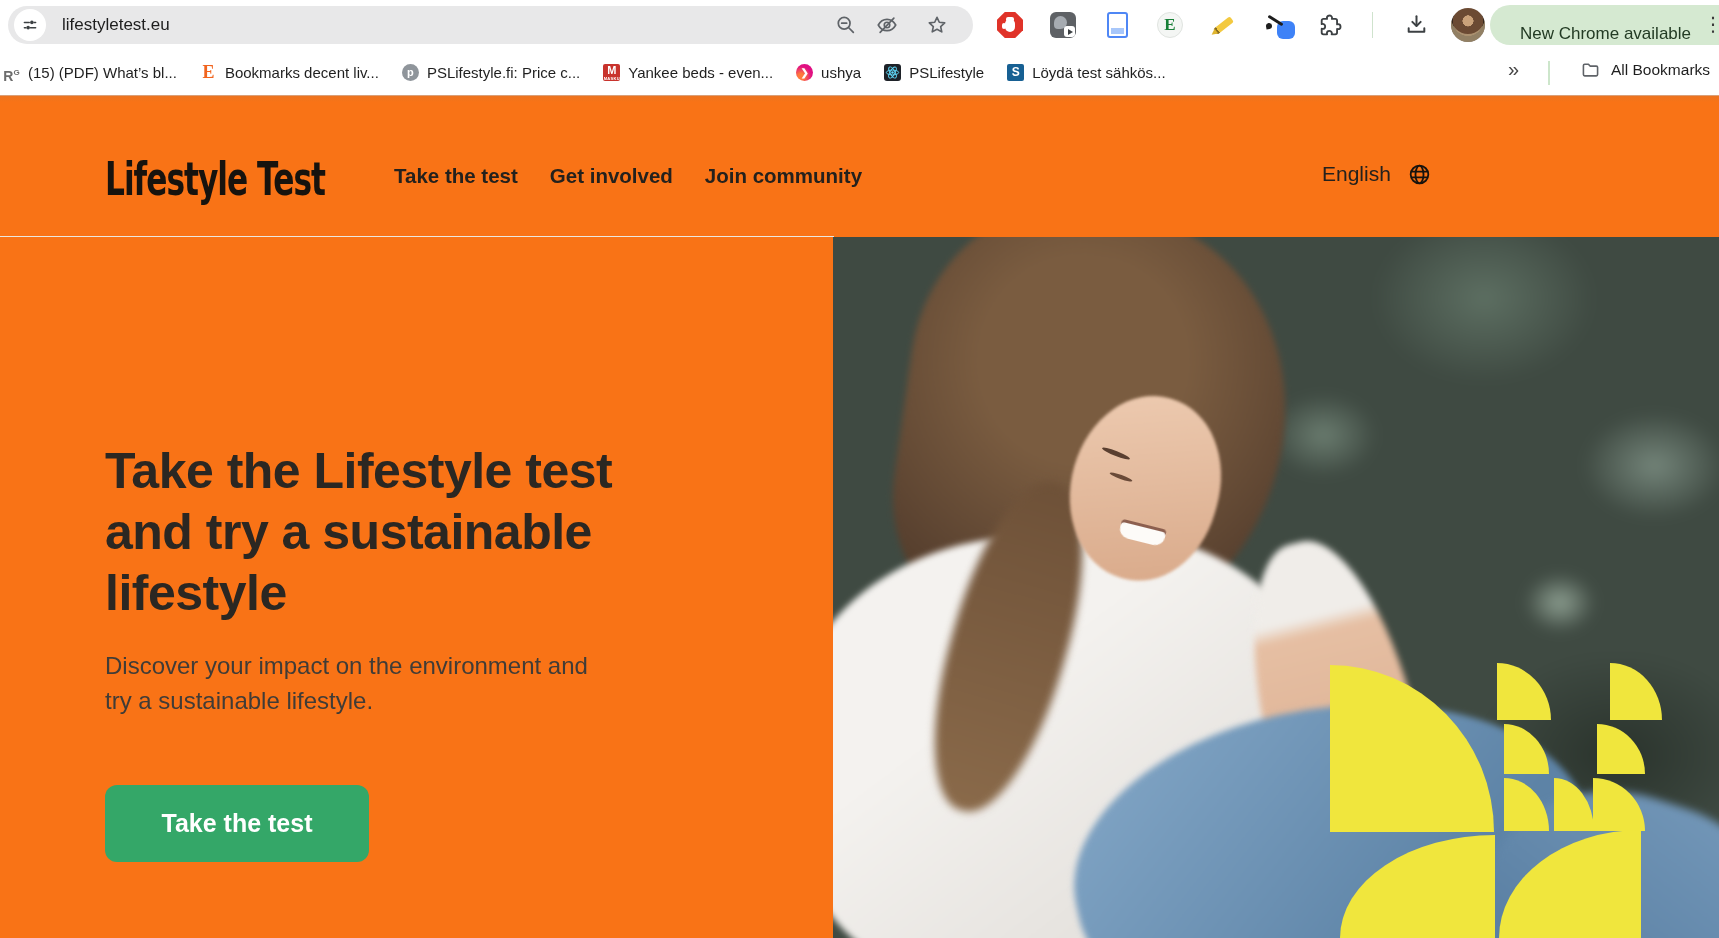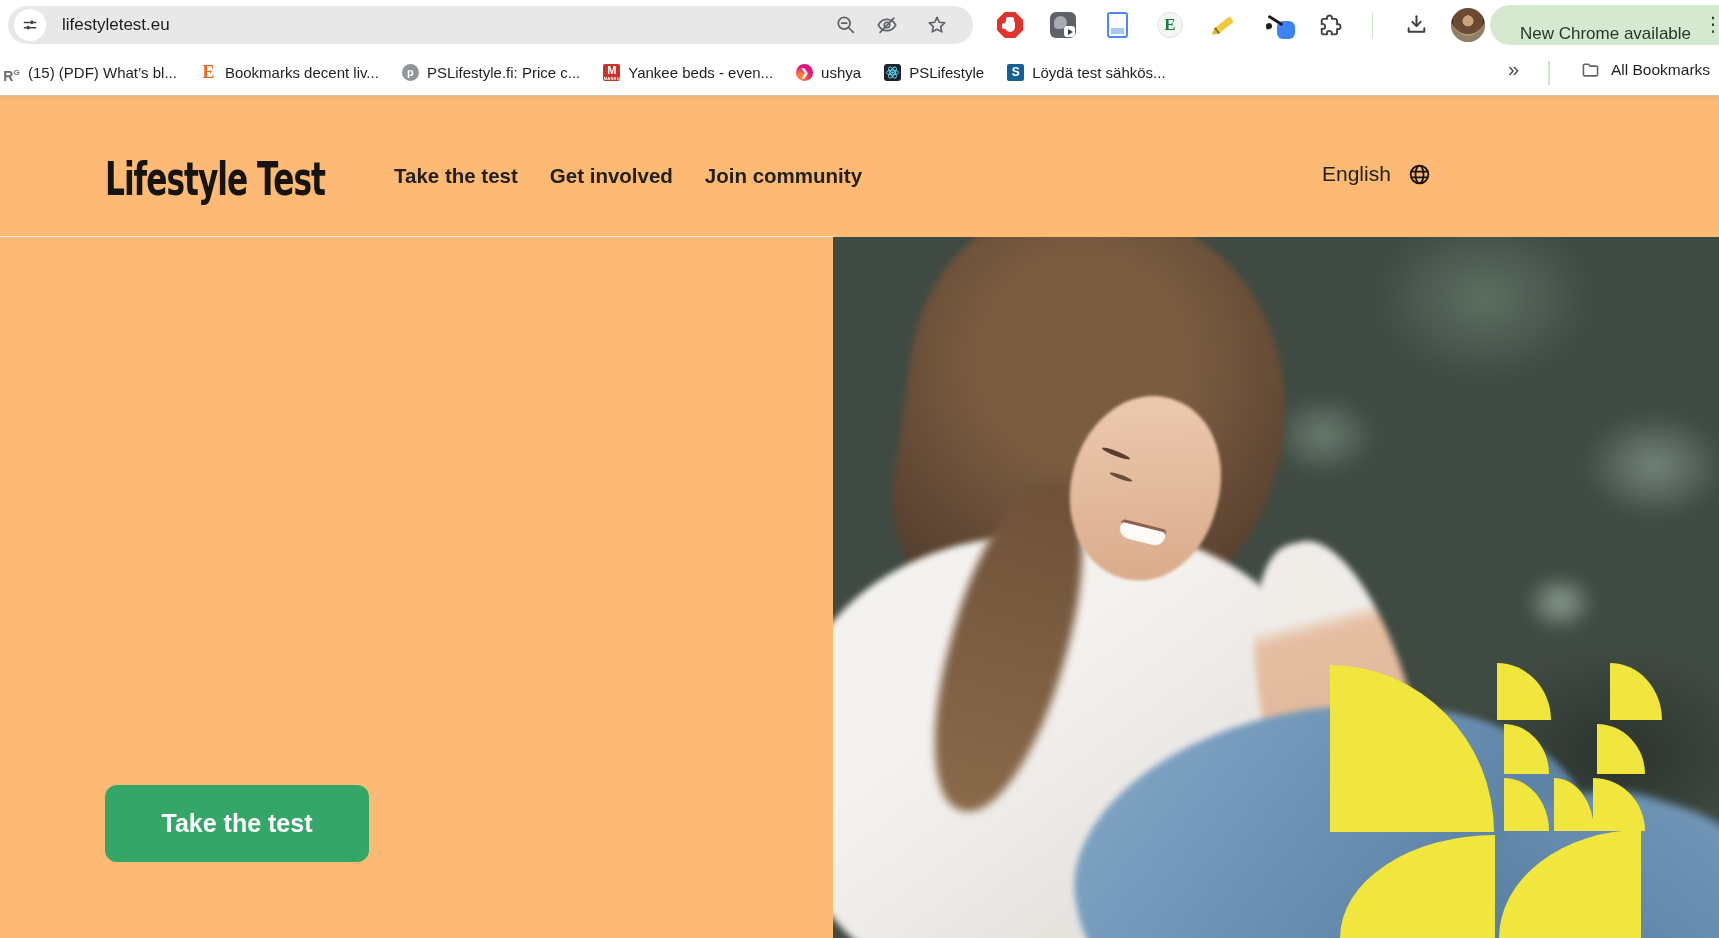--- a/index.html
+++ b/index.html
@@ -1,18 +1,18 @@
 <!DOCTYPE html>
 <html><head>
 <meta charset="utf-8">
 <style>
   * { margin:0; padding:0; box-sizing:border-box; }
   html,body { width:1719px; height:938px; overflow:hidden; background:#fff;
               font-family:"Liberation Sans", sans-serif; }
-  #root { position:relative; width:1719px; height:938px; background:#fdba74; overflow:hidden; }
+  #root { position:relative; width:1719px; height:938px; background:#f97316; overflow:hidden; }
 
   
   .chrome-top { position:absolute; left:0; top:0; width:1719px; height:50px; background:#fff; }
   .omnibox { position:absolute; left:8px; top:6px; width:965px; height:38px;
              background:#e8e8e9; border-radius:19px; }
   .tune-circle { position:absolute; left:6px; top:3px; width:32px; height:32px;
                  background:#fff; border-radius:50%; display:flex; align-items:center; justify-content:center; }
   .url-text { position:absolute; left:54px; top:0; height:38px; line-height:38px;
               font-size:17px; color:#1e1e1e; }
   .ombx-ic { position:absolute; top:8px; width:22px; height:22px; cursor:pointer; }
@@ -295,20 +295,22 @@
   </nav>
   <div class="lang">
     <span class="lbl">English</span>
     <svg class="icon" width="23" height="23" viewBox="0 0 24 24" fill="none" stroke="#17130e" stroke-width="1.9">
       <circle cx="12" cy="12" r="9.2"></circle>
       <ellipse cx="12" cy="12" rx="4.2" ry="9.2"></ellipse>
       <path d="M3.2 9h17.6M3.2 15h17.6"></path>
     </svg>
   </div>
 
+  <h1 class="hero-h1">Take the Lifestyle test and try a sustainable lifestyle</h1>
+  <p class="hero-p">Discover your impact on the environment and try a sustainable lifestyle.</p>
   <button class="cta" style="background: rgb(52, 167, 104);">Take the test</button>
 
   <div class="photo">
     <div class="ph-bg"></div>
     <div class="ph-hair"></div>
     <div class="ph-shirt"></div>
     <div class="ph-hair2"></div>
     <div class="ph-arm"></div>
     <div class="ph-face"></div>
     <div class="ph-brow"></div>

